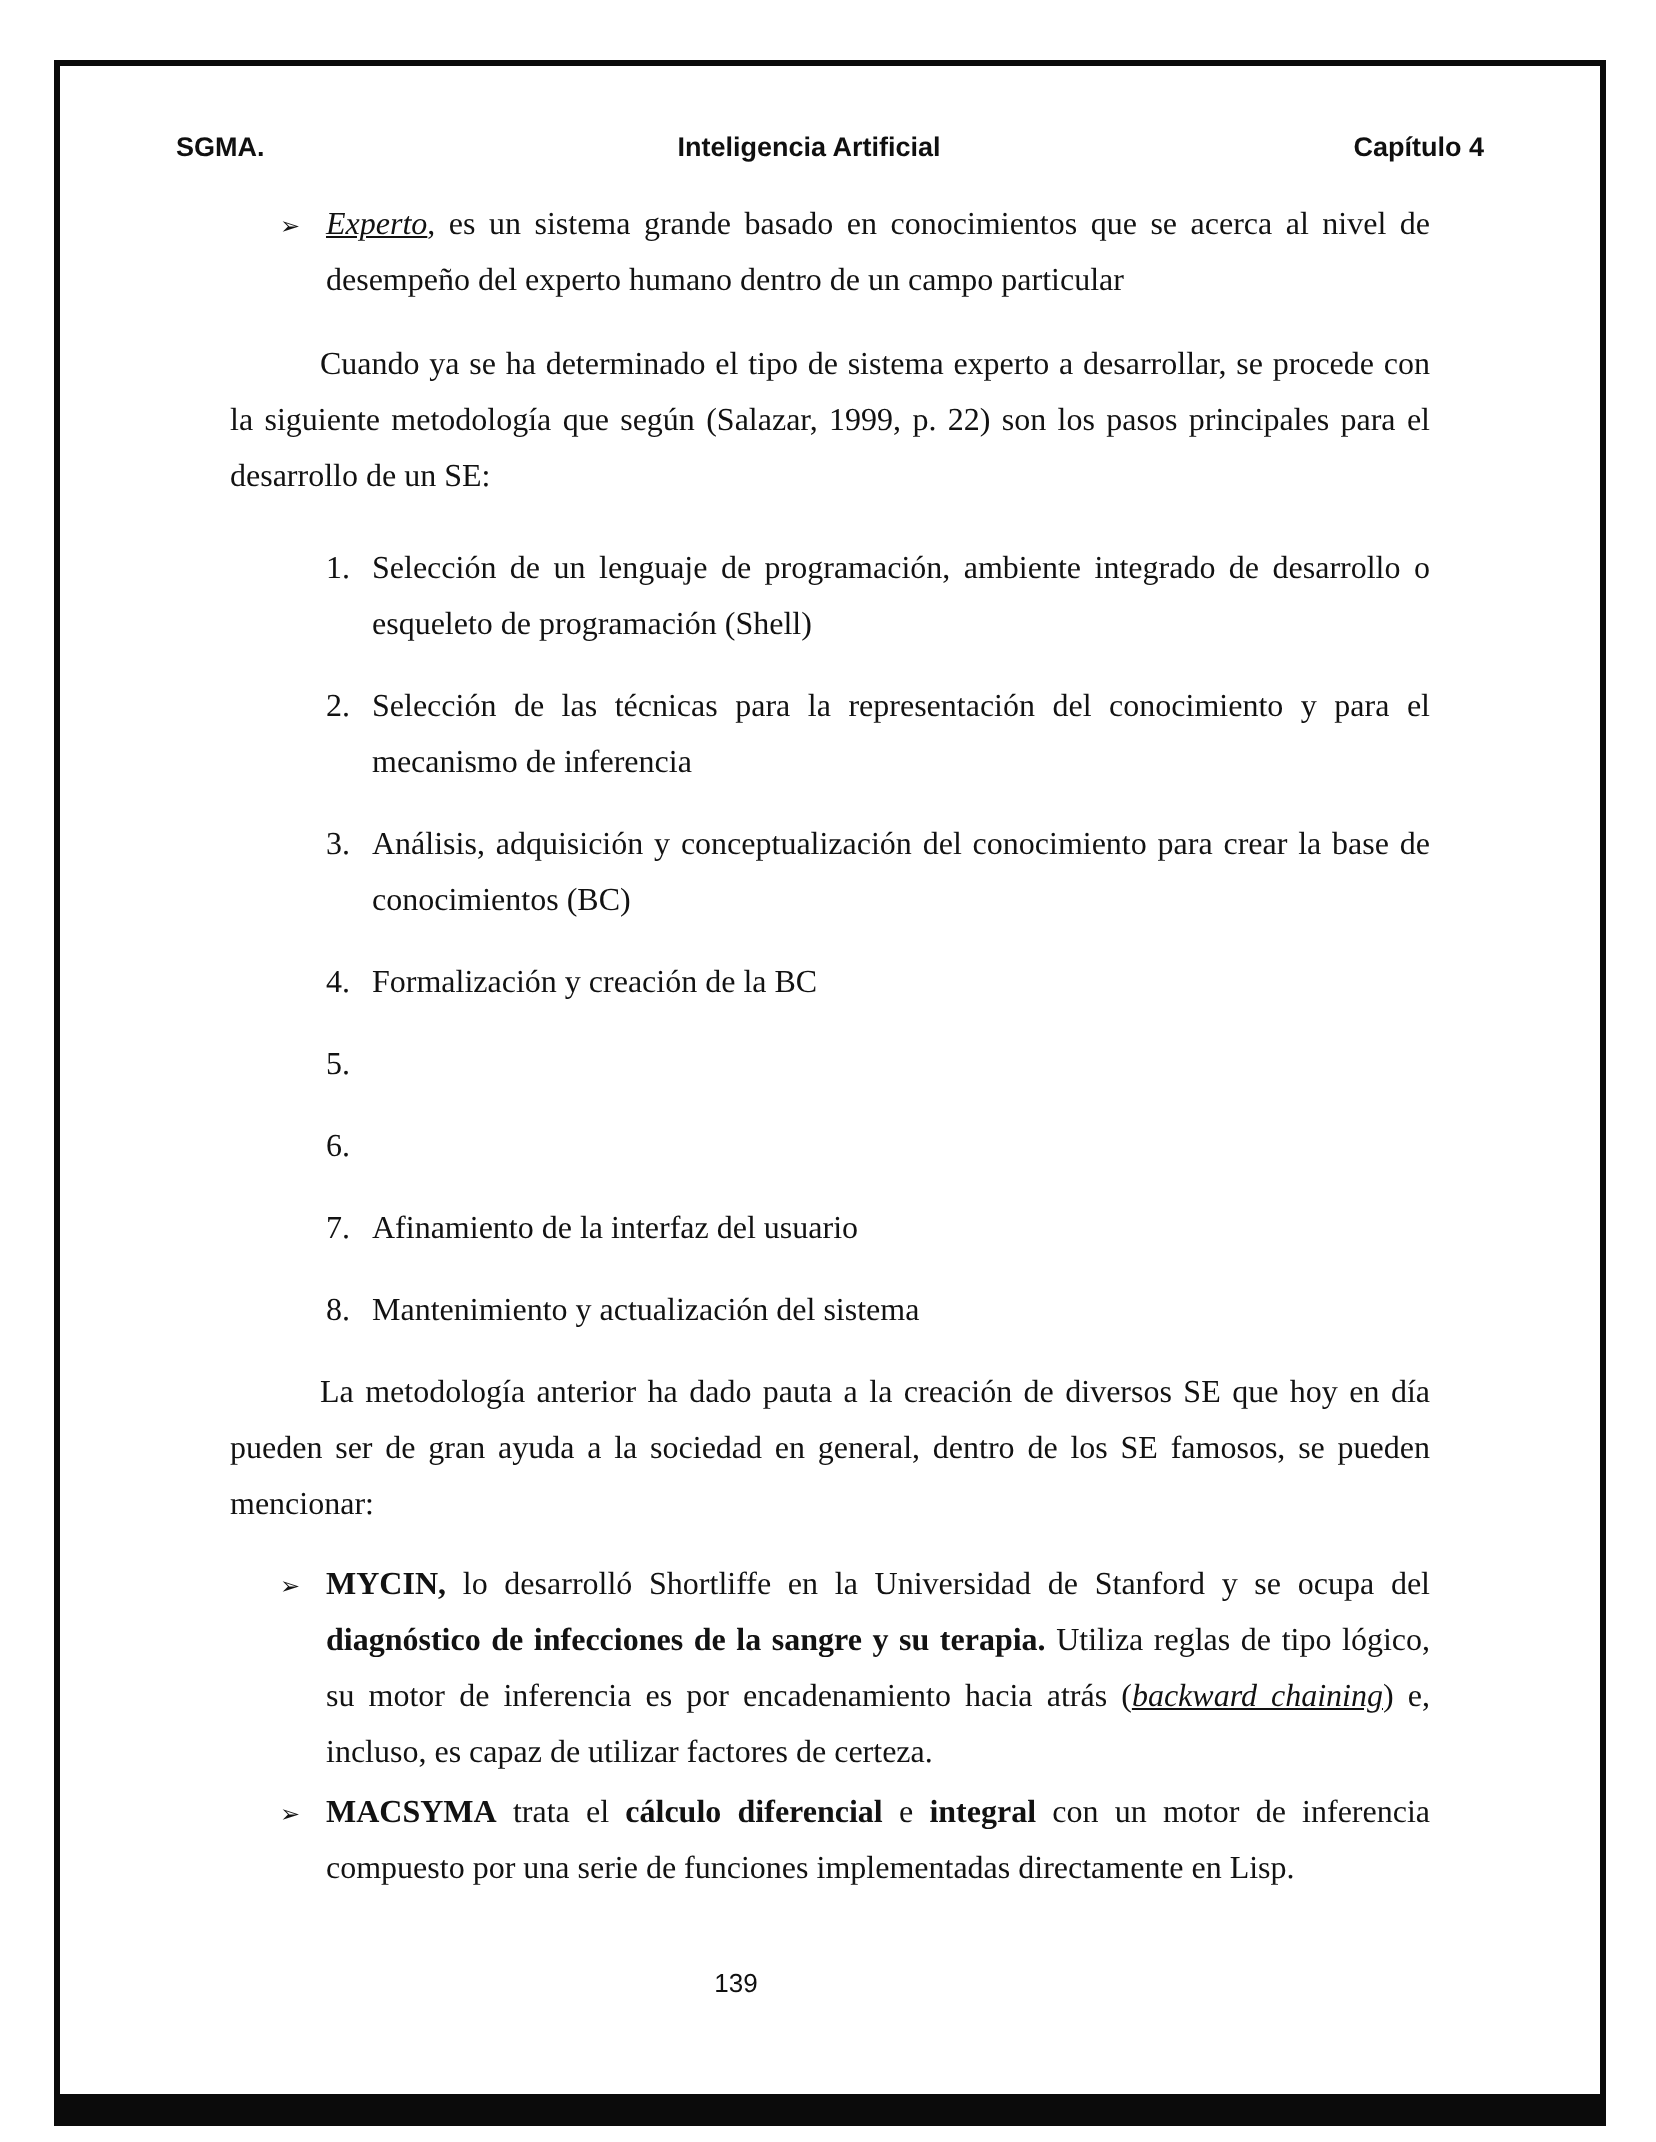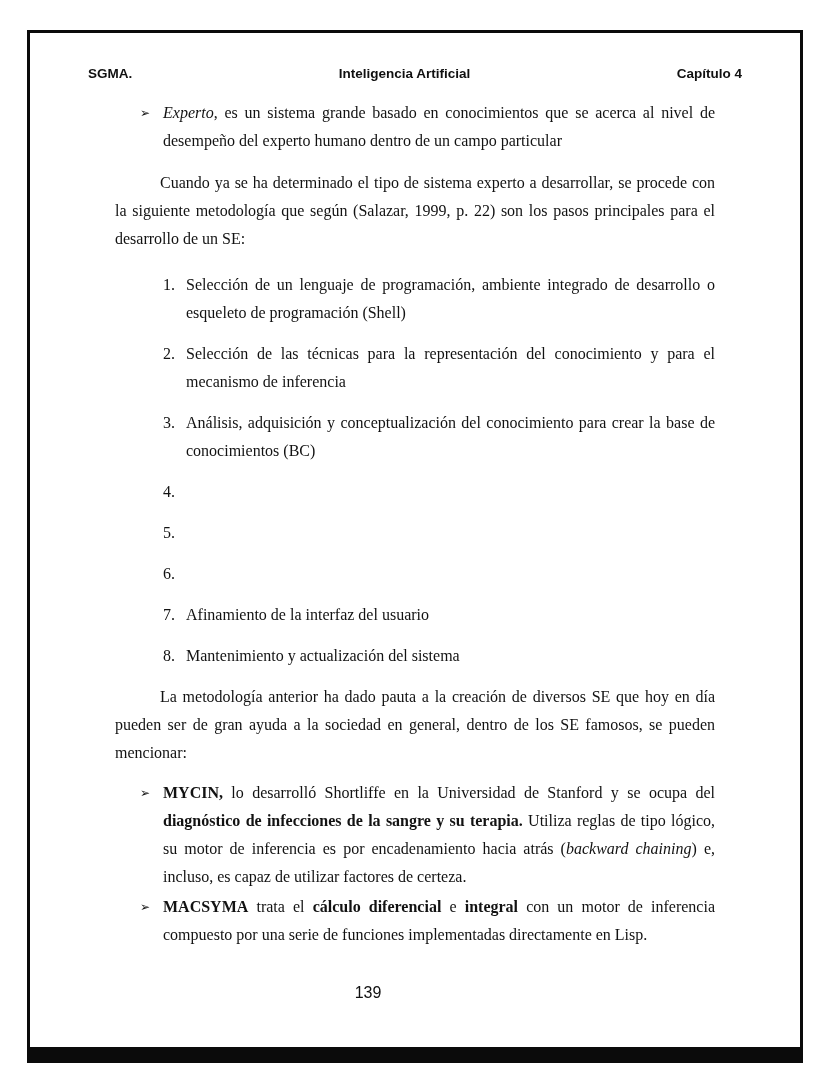--- a/index.html
+++ b/index.html
@@ -69,30 +69,30 @@
   }
   .step-number {
     flex: none;
     width: 23px;
     margin-left: 48px;
   }
   .step-text { flex: 1; }
   .para-methodology { margin-top: 7px; }
   .famous-list { margin-top: 12px; }
   .famous-item + .famous-item { margin-top: 2px; }
-  .italic { font-style: italic; }
+  .italic { font-style: italic; text-decoration: underline; }
   .bold { font-weight: bold; }
   .page-number {
     position: absolute;
     top: 984px;
     left: 0;
     width: 736px;
     text-align: center;
     font-family: "Liberation Sans", sans-serif;
-    font-size: 16px;
+    font-size: 13px;
     color: #101010;
   }
 </style>
 </head>
 <body>
 
 <div class="page-frame"></div>
 
 <div class="header">
   <span>SGMA.</span>
@@ -117,20 +117,21 @@
     <div class="step-item">
       <span class="step-number">2.</span>
       <span class="step-text">Selección de las técnicas para la representación del conocimiento y para el mecanismo de inferencia</span>
     </div>
     <div class="step-item">
       <span class="step-number">3.</span>
       <span class="step-text">Análisis, adquisición y conceptualización del conocimiento para crear la base de conocimientos (BC)</span>
     </div>
     <div class="step-item">
       <span class="step-number">4.</span>
+      <span class="step-text">Formalización y creación de la BC</span>
     </div>
     <div class="step-item">
       <span class="step-number">5.</span>
     </div>
     <div class="step-item">
       <span class="step-number">6.</span>
     </div>
     <div class="step-item">
       <span class="step-number">7.</span>
       <span class="step-text">Afinamiento de la interfaz del usuario</span>

